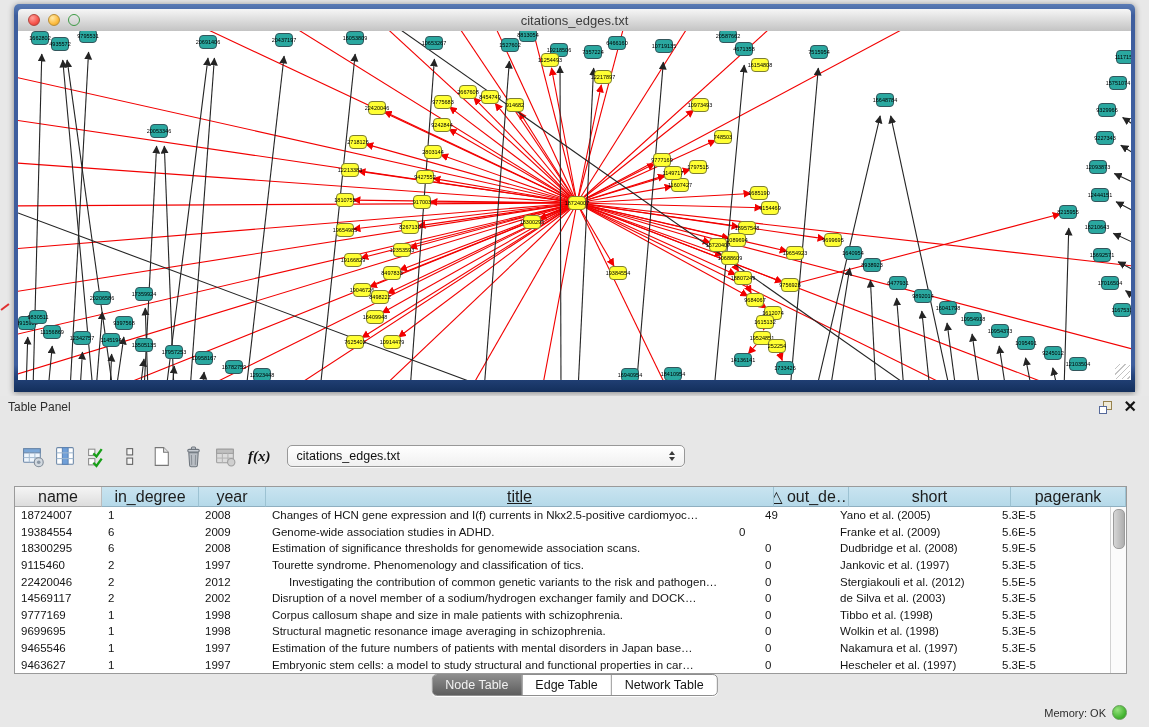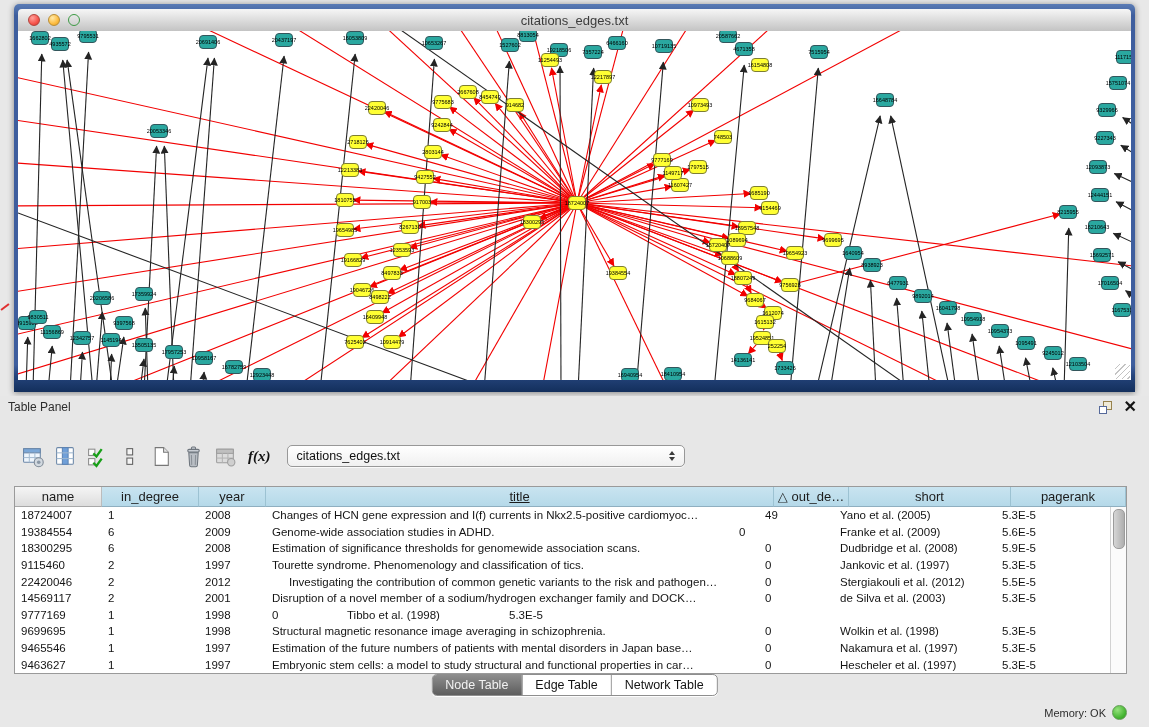--- a/index.html
+++ b/index.html
@@ -40,21 +40,21 @@
   .tselect{width:378px;height:20px;background:linear-gradient(#ffffff,#f0f0f0);border:1px solid #989898;border-radius:5px;
     display:flex;align-items:center;padding:0 9px;font-size:12.5px;color:#101010;margin-left:10px;box-shadow:0 1px 0 rgba(255,255,255,.8)}
   .spin{margin-left:auto;display:flex;flex-direction:column;gap:2px}
   .spin i{display:block;width:0;height:0;border-left:3.5px solid transparent;border-right:3.5px solid transparent}
   .spin .up{border-bottom:4px solid #3a3a3a}
   .spin .dn{border-top:4px solid #3a3a3a}
 
   .table-wrap{position:absolute;left:14px;top:90px;width:1111px;height:186px;background:#fff;border:1px solid #9a9a9a;box-sizing:content-box}
   .thead{display:flex;height:20px}
   .th{box-sizing:border-box;height:20px;background:linear-gradient(#c9e4f0,#b5d9e9);border-right:1px solid #9cc2d2;border-bottom:1px solid #8fafc0;
-    display:flex;align-items:center;justify-content:center;font-size:13px;color:#1c1c1c;overflow:hidden;white-space:nowrap}
+    display:flex;align-items:center;justify-content:center;font-size:16px;color:#1c1c1c;overflow:hidden;white-space:nowrap}
   .th.gray{background:linear-gradient(#f5f5f5,#dddddd);border-right:1px solid #bcbcbc;border-bottom:1px solid #a8a8a8}
   .tbody{position:absolute;left:0;top:20px;right:15px;bottom:0;overflow:hidden}
   .tr{display:flex;height:16.6px;align-items:center}
   .td{box-sizing:border-box;font-size:11.5px;color:#141414;padding-left:6px;white-space:nowrap;overflow:hidden}
   .vscroll{position:absolute;right:0;top:20px;bottom:0;width:15px;background:#fbfbfb;border-left:1px solid #d2d2d2}
   .vthumb{position:absolute;left:2px;top:2px;width:10px;height:38px;border-radius:5px;border:1px solid #9b9b9b;
     background:linear-gradient(90deg,#d6d6d6,#aeaeae)}
 
   .tabs{position:absolute;left:50%;top:278px;transform:translateX(-50%);display:flex;border:1px solid #8e8e8e;border-radius:5px;
     overflow:hidden;background:#fff;box-shadow:0 1px 0 rgba(255,255,255,.9)}
@@ -773,30 +773,31 @@
             <div class="td" style="width: 97px;">2</div>
             <div class="td" style="width: 67px;">2012</div>
             <div class="td" style="flex: 1 1 0%; margin-left: 17px;">Investigating the contribution of common genetic variants to the risk and pathogen…</div>
             <div class="td" style="width: 75px;">0</div>
             <div class="td" style="width: 162px;">Stergiakouli et al. (2012)</div>
             <div class="td" style="width: 115px;">5.5E-5</div>
           </div>
           <div class="tr">
             <div class="td" style="width: 87px;">14569117</div>
             <div class="td" style="width: 97px;">2</div>
-            <div class="td" style="width: 67px;">2001</div>
+            <div class="td" style="width: 67px;">2002</div>
             <div class="td" style="flex: 1 1 0%;">Disruption of a novel member of a sodium/hydrogen exchanger family and DOCK…</div>
             <div class="td" style="width: 75px;">0</div>
             <div class="td" style="width: 162px;">de Silva et al. (2003)</div>
             <div class="td" style="width: 115px;">5.3E-5</div>
           </div>
           <div class="tr">
             <div class="td" style="width: 87px;">9777169</div>
             <div class="td" style="width: 97px;">1</div>
             <div class="td" style="width: 67px;">1998</div>
+            <div class="td" style="flex: 1 1 0%;">Corpus callosum shape and size in male patients with schizophrenia.</div>
             <div class="td" style="width: 75px;">0</div>
             <div class="td" style="width: 162px;">Tibbo et al. (1998)</div>
             <div class="td" style="width: 115px;">5.3E-5</div>
           </div>
           <div class="tr">
             <div class="td" style="width: 87px;">9699695</div>
             <div class="td" style="width: 97px;">1</div>
             <div class="td" style="width: 67px;">1998</div>
             <div class="td" style="flex: 1 1 0%;">Structural magnetic resonance image averaging in schizophrenia.</div>
             <div class="td" style="width: 75px;">0</div>

